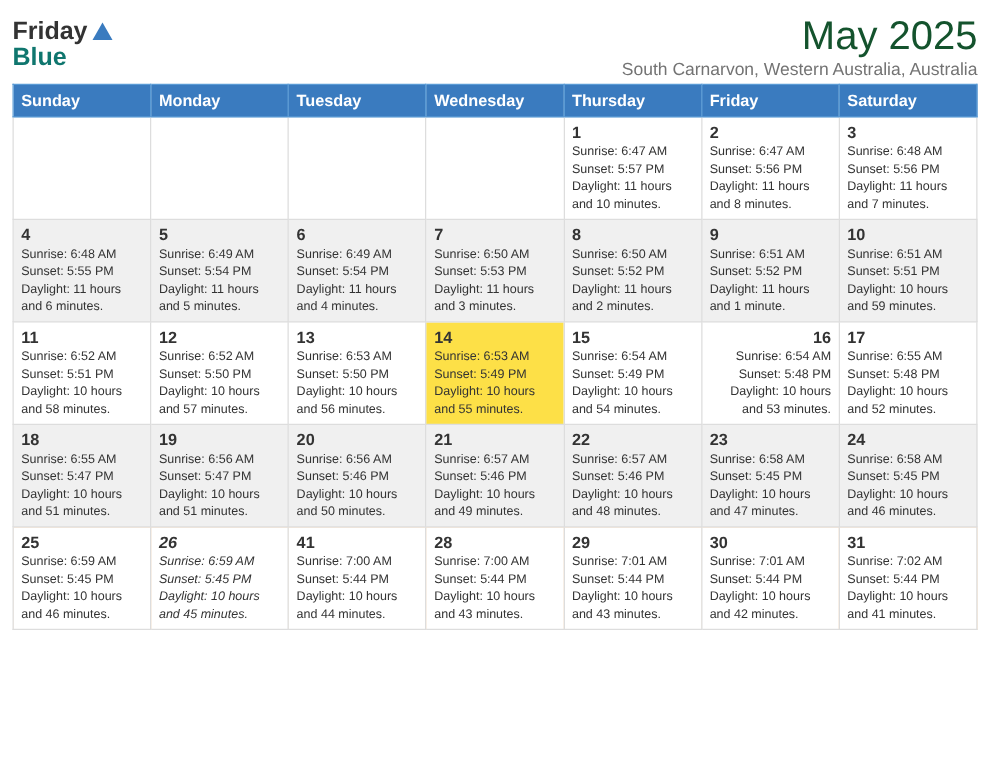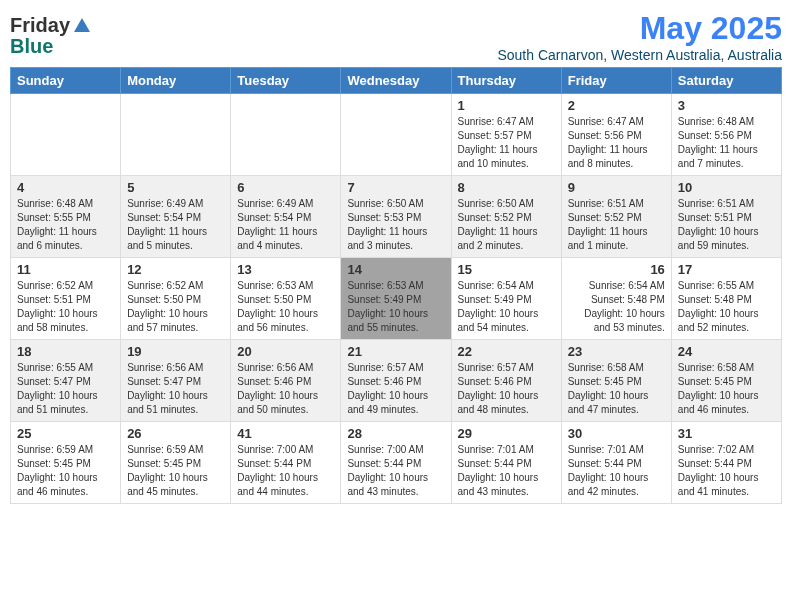--- a/index.html
+++ b/index.html
@@ -25,26 +25,26 @@
     .logo-row {
       display: flex;
       align-items: center;
       gap: 2px;
     }
     .title-section {
       text-align: right;
     }
     .main-title {
       font-size: 32px;
-      font-weight: bold;
-      color: #3b82f6;
+      font-weight: normal;
+      color: #14532d;
     }
     .subtitle {
       font-size: 14px;
-      color: #0c4a6e;
+      color: #737373;
     }
     .calendar {
       width: 100%;
       border-collapse: collapse;
       border: 1px solid #ccc;
     }
     .calendar th {
       background-color: #3a7bbf;
       color: white;
       text-align: left;
@@ -202,21 +202,21 @@
 Daylight: 10 hours
 and 57 minutes.</div>
         </td>
         <td style="background: rgb(255, 255, 255); min-height: 80px;">
           <span class="day-number">13</span>
           <div class="day-info" style="white-space: pre-line;">Sunrise: 6:53 AM
 Sunset: 5:50 PM
 Daylight: 10 hours
 and 56 minutes.</div>
         </td>
-        <td style="background: #a3a3a3; min-height: 80px;">
+        <td style="background: #fde047; min-height: 80px;">
           <span class="day-number">14</span>
           <div class="day-info" style="white-space: pre-line;">Sunrise: 6:53 AM
 Sunset: 5:49 PM
 Daylight: 10 hours
 and 55 minutes.</div>
         </td>
         <td style="background: rgb(255, 255, 255); min-height: 80px; margin-top: 48px;">
           <span class="day-number">15</span>
           <div class="day-info" style="white-space: pre-line;">Sunrise: 6:54 AM
 Sunset: 5:49 PM
@@ -290,21 +290,21 @@
         </td>
       </tr>
       <tr style="background: #fdba74;">
         <td style="background: rgb(255, 255, 255); min-height: 80px;">
           <span class="day-number">25</span>
           <div class="day-info" style="white-space: pre-line;">Sunrise: 6:59 AM
 Sunset: 5:45 PM
 Daylight: 10 hours
 and 46 minutes.</div>
         </td>
-        <td style="background: rgb(255, 255, 255); min-height: 80px;">
+        <td style="background: rgb(255, 255, 255); min-height: 80px; font-style: italic;">
           <span class="day-number">26</span>
           <div class="day-info" style="white-space: pre-line;">Sunrise: 6:59 AM
 Sunset: 5:45 PM
 Daylight: 10 hours
 and 45 minutes.</div>
         </td>
         <td style="background: rgb(255, 255, 255); min-height: 80px;">
           <span class="day-number">41</span>
           <div class="day-info" style="white-space: pre-line;">Sunrise: 7:00 AM
 Sunset: 5:44 PM

